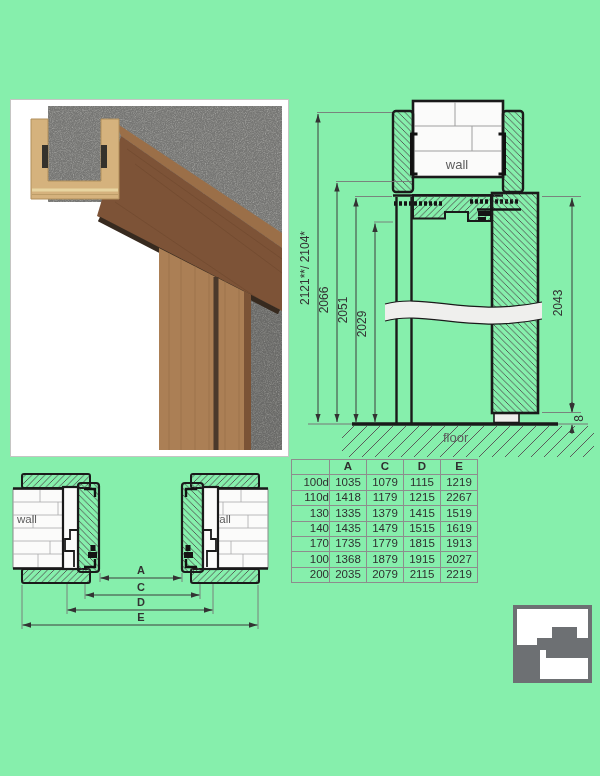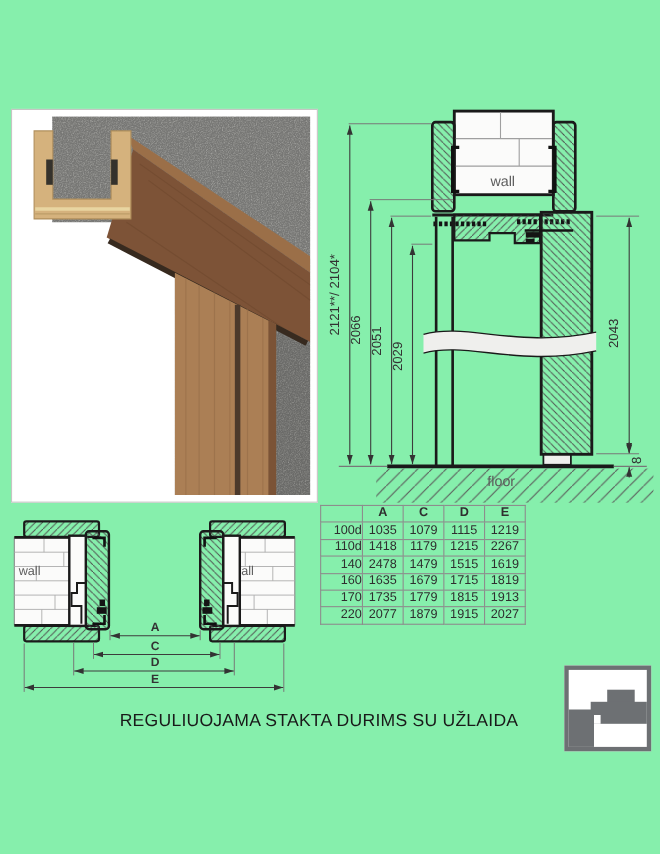--- a/index.html
+++ b/index.html
@@ -203,51 +203,57 @@
           <td>1219</td>
         </tr>
         <tr>
           <td>110d</td>
           <td>1418</td>
           <td>1179</td>
           <td>1215</td>
           <td>2267</td>
         </tr>
         <tr>
+          <td>130</td>
+          <td>1335</td>
+          <td>1379</td>
+          <td>1415</td>
+          <td>1519</td>
+        </tr>
+        <tr>
           <td>140</td>
-          <td>2478</td>
+          <td>1435</td>
           <td>1479</td>
           <td>1515</td>
           <td>1619</td>
-        </tr>
-        <tr>
-          <td>160</td>
-          <td>1635</td>
-          <td>1679</td>
-          <td>1715</td>
-          <td>1819</td>
         </tr>
         <tr>
           <td>170</td>
           <td>1735</td>
           <td>1779</td>
           <td>1815</td>
           <td>1913</td>
         </tr>
         <tr>
-          <td>220</td>
-          <td>2077</td>
+          <td>100</td>
+          <td>1368</td>
           <td>1879</td>
           <td>1915</td>
           <td>2027</td>
         </tr>
+        <tr>
+          <td>200</td>
+          <td>2035</td>
+          <td>2079</td>
+          <td>2115</td>
+          <td>2219</td>
+        </tr>
       </tbody>
   </table>
 
-  <div class="caption">REGULIUOJAMA STAKTA DURIMS SU UŽLAIDA</div>
 
   <div class="logo">
     <i class="lg-step"></i>
     <i class="lg-band"></i>
     <i class="lg-notch"></i>
     <i class="lg-square"></i>
   </div>
 
 </div>
 

